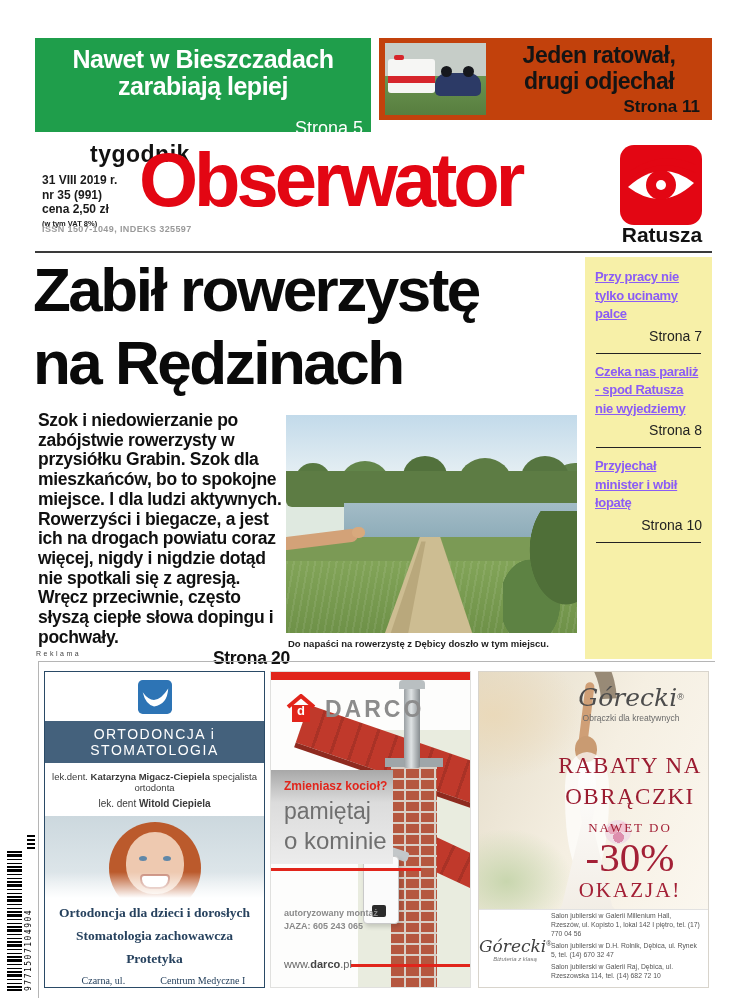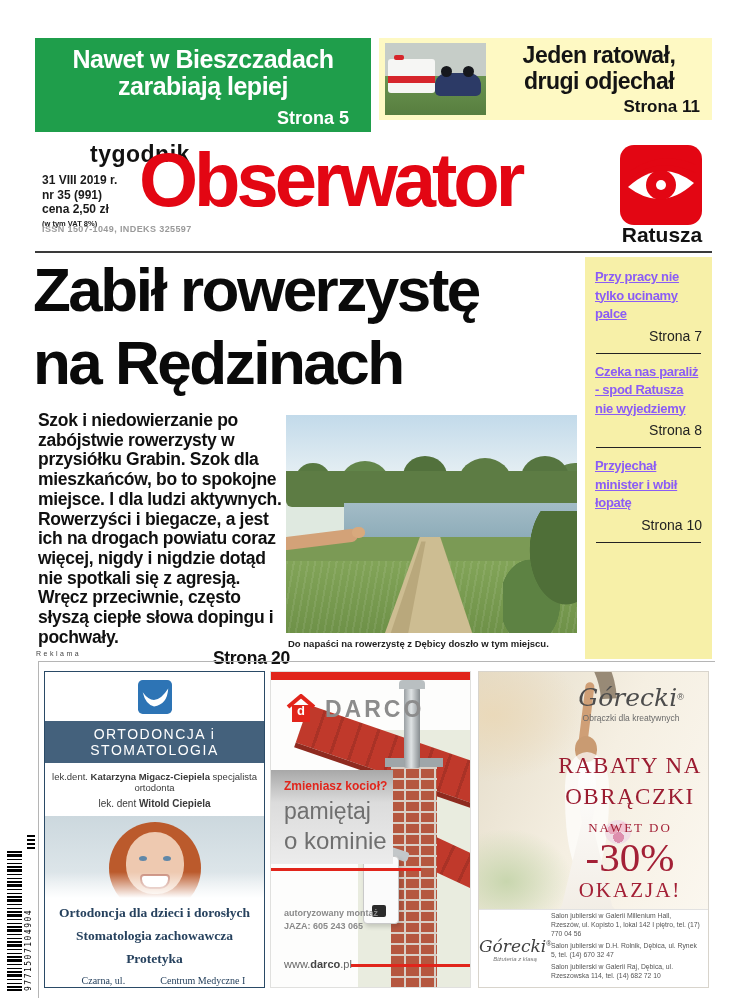--- a/index.html
+++ b/index.html
@@ -1,22 +1,22 @@
 <!DOCTYPE html>
 <html><head>
 <meta charset="utf-8">
 <style>
   html,body{margin:0;padding:0;}
   body{width:739px;height:998px;background:#fff;font-family:"Liberation Sans",sans-serif;position:relative;overflow:hidden;color:#111;}
 
   
   .teaser-green{position:absolute;left:35px;top:38px;width:336px;height:94px;background:#1f9e4b;color:#fff;text-align:center;padding-top:8px;box-sizing:border-box;}
   .tg-line{font-size:25px;font-weight:bold;line-height:27px;letter-spacing:-0.5px;}
-  .tg-page{font-size:18px;font-weight:bold;text-align:right;padding-right:22px;margin-top:8px;}
-  .teaser-right{position:absolute;left:379px;top:38px;width:333px;height:82px;background:#fef9c3;display:flex;align-items:center;}
+  .tg-page{font-size:18px;font-weight:normal;text-align:right;padding-right:8px;margin-top:18px;}
+  .teaser-right{position:absolute;left:379px;top:38px;width:333px;height:82px;background:#c2410c;display:flex;align-items:center;}
   .crash{width:101px;height:72px;margin-left:6px;position:relative;overflow:hidden;background:linear-gradient(#c6cdc8 0 46%,#6b9450 46%,#577e3f);flex:none;}
   .crash-amb{position:absolute;left:3px;top:16px;width:47px;height:34px;background:#f6f6f4;border-radius:3px;}
   .crash-amb::after{content:"";position:absolute;left:0;top:17px;width:100%;height:7px;background:#d6252b;}
   .crash-amb::before{content:"";position:absolute;left:6px;top:-4px;width:10px;height:5px;background:#d6252b;border-radius:2px;}
   .crash-car{position:absolute;right:5px;top:30px;width:46px;height:23px;background:#2c3a66;border-radius:12px 12px 5px 5px;}
   .crash-car::before{content:"";position:absolute;left:6px;top:-7px;width:11px;height:11px;background:#16181d;border-radius:50%;}
   .crash-car::after{content:"";position:absolute;right:7px;top:-7px;width:11px;height:11px;background:#16181d;border-radius:50%;}
   .tr-text{flex:1;text-align:center;color:#141414;}
   .tr-line{font-size:23px;font-weight:bold;line-height:26px;letter-spacing:-0.5px;}
   .tr-page{font-size:17px;font-weight:bold;text-align:right;padding-right:12px;margin-top:3px;}

